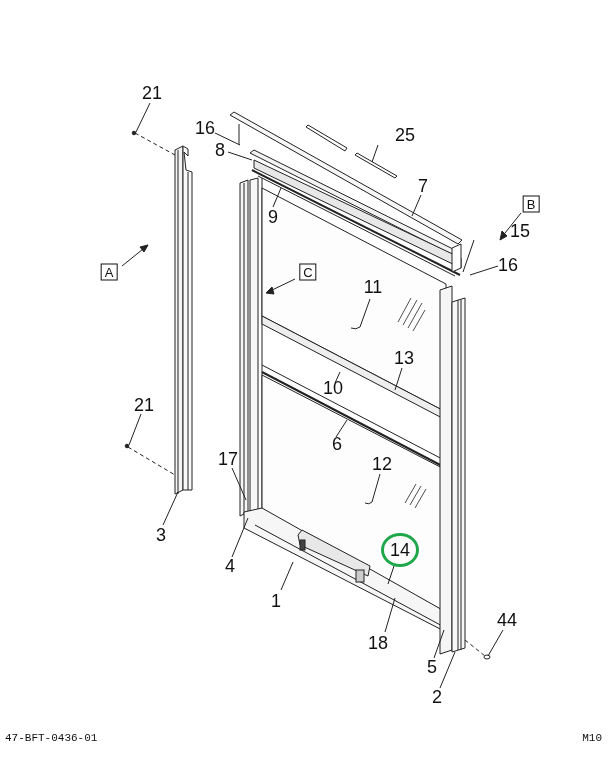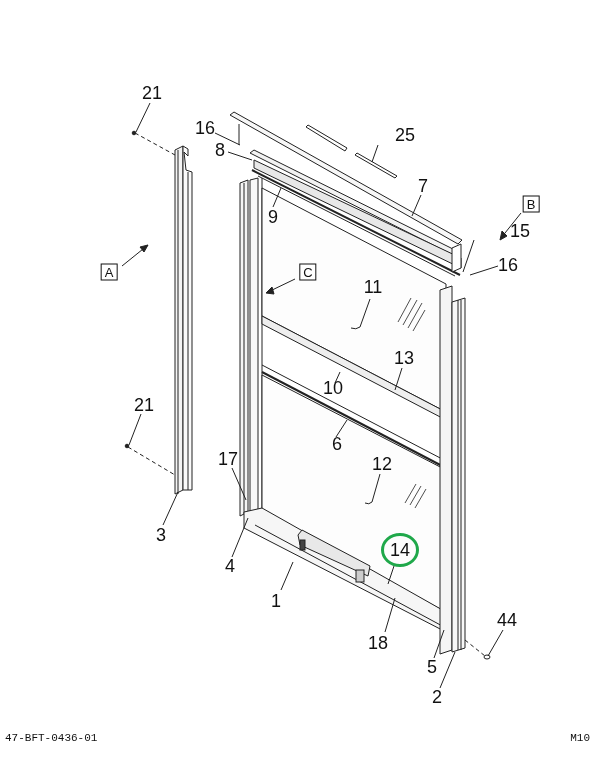--- a/index.html
+++ b/index.html
@@ -6,21 +6,21 @@
     body { width: 610px; height: 777px; position: relative; overflow: hidden;
            font-family: "Liberation Sans", sans-serif; color: #111; }
     #canvas { position: absolute; left: 0; top: 0; width: 610px; height: 777px; }
     .callout { position: absolute; font-size: 18px; line-height: 13px;
                transform: translate(-50%, -50%); white-space: nowrap; color: #111; }
     .view-label { position: absolute; font-size: 13px; line-height: 13px;
                   border: 1px solid #111; padding: 1px 3px; background: #fff;
                   transform: translate(-50%, -50%); }
     .footer { position: absolute; top: 732px; font-size: 11px; color: #111; font-family: Liberation Mono, monospace; }
     .footer.left { left: 5px; }
-    .footer.right { right: 20px; }
+    .footer.right { right: 8px; }
     .highlight-ring { position: absolute; width: 38px; height: 34px; border: 3px solid #1fa84a;
                       border-radius: 50%; transform: translate(-50%, -50%); box-sizing: border-box; }
   </style>
 </head>
 <body>
 
 <svg id="canvas" viewBox="0 0 610 777" xmlns="http://www.w3.org/2000/svg">
   <g fill="none" stroke="#222" stroke-width="1">
 
     <g>

